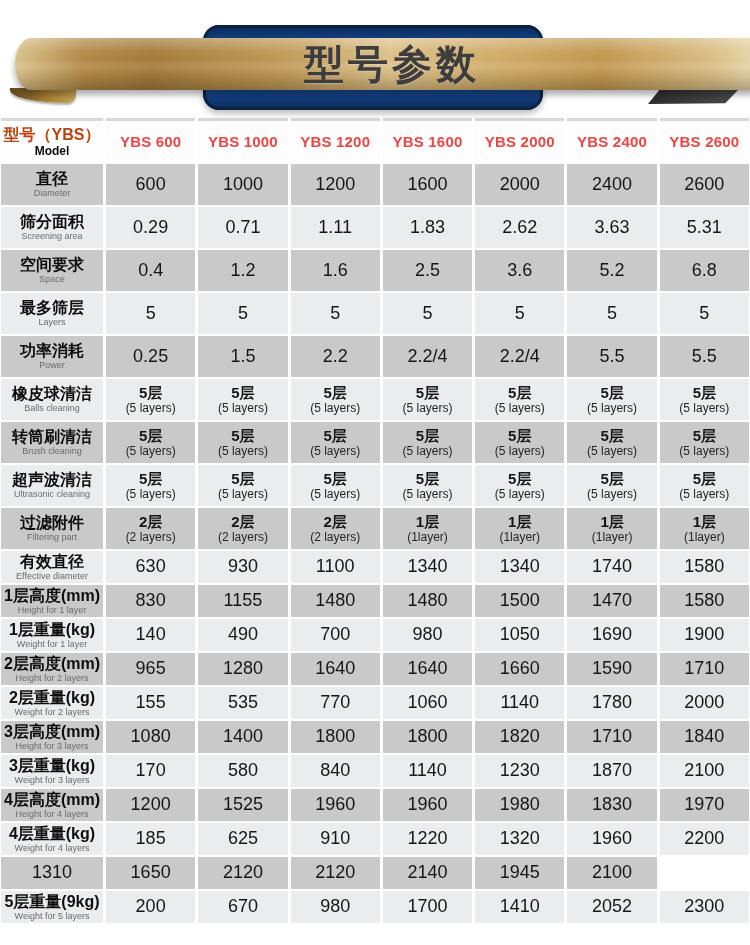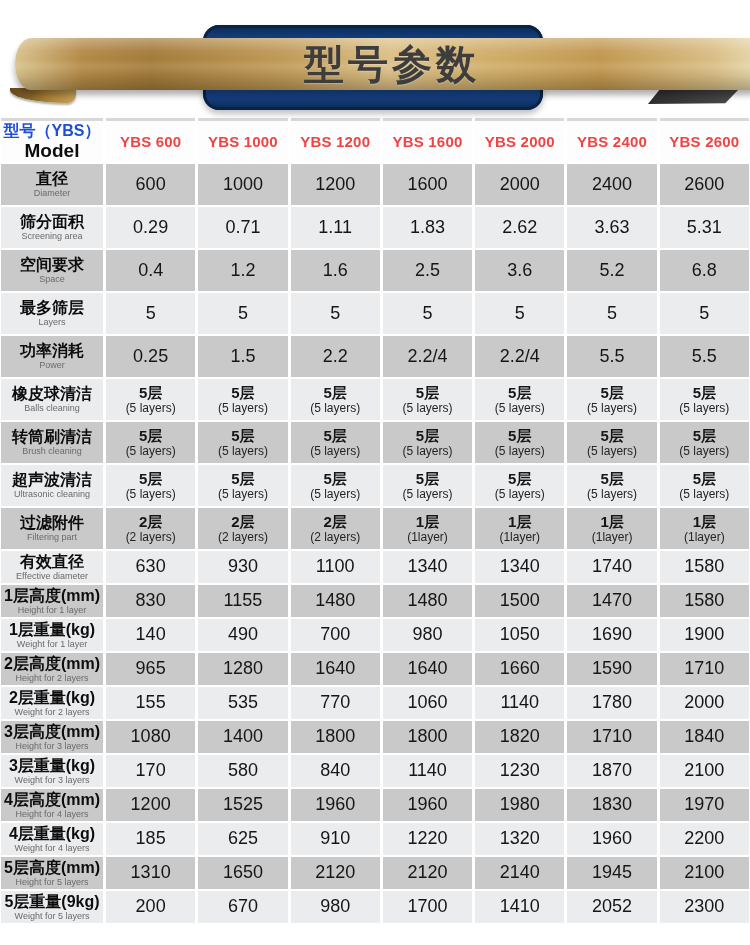--- a/index.html
+++ b/index.html
@@ -60,22 +60,22 @@
     align-items:center; justify-content:center;
     text-align:center;
   }
   .trow.header .cell { background:#fdfdfd; height:44px; border-top:3px solid #d8d8d8; }
   .trow.tall  .cell { height:41px; }
   .trow.short .cell { height:32px; }
   .trow.gray  .cell { background:#c9c9c9; }
   .trow.light .cell { background:#ebecee; }
 
   .cell.head { font-weight:bold; font-size:15px; color:#ef4444; letter-spacing:0.2px; }
-  .corner .zh   { font-size:16px; font-weight:bold; color:#1d4ed8; line-height:1.2; }
-  .corner .en-b { font-size:19px; font-weight:bold; color:#0d0d0d; line-height:1.1; }
+  .corner .zh   { font-size:16px; font-weight:bold; color:#c2410c; line-height:1.2; }
+  .corner .en-b { font-size:12px; font-weight:bold; color:#0d0d0d; line-height:1.1; }
 
   .label .zh { font-size:16px; font-weight:bold; color:#0d0d0d; line-height:1.2; }
   .label .en { font-size:9px;  color:#6a6a6a; line-height:1.25; }
 
   .value .main { font-size:18px; color:#161616; line-height:1.1; }
   .value.with-sub .main { font-size:15px; font-weight:bold; line-height:1.15; }
   .value .sub  { font-size:12px; color:#242424; line-height:1.2; }
 </style>
 </head>
 <body>
@@ -611,24 +611,20 @@
     <div class="main">1320</div>
   </div>
       <div class="cell value">
     <div class="main">1960</div>
   </div>
       <div class="cell value">
     <div class="main">2200</div>
   </div>
     </div>
     <div class="trow short gray">
-    <div class="cell label">
-      <div class="zh">5层高度(mm)</div>
-      <div class="en">Height for 5 layers</div>
-    </div>
   <div class="cell value">
     <div class="main">1310</div>
   </div>
       <div class="cell value">
     <div class="main">1650</div>
   </div>
       <div class="cell value">
     <div class="main">2120</div>
   </div>
       <div class="cell value">

